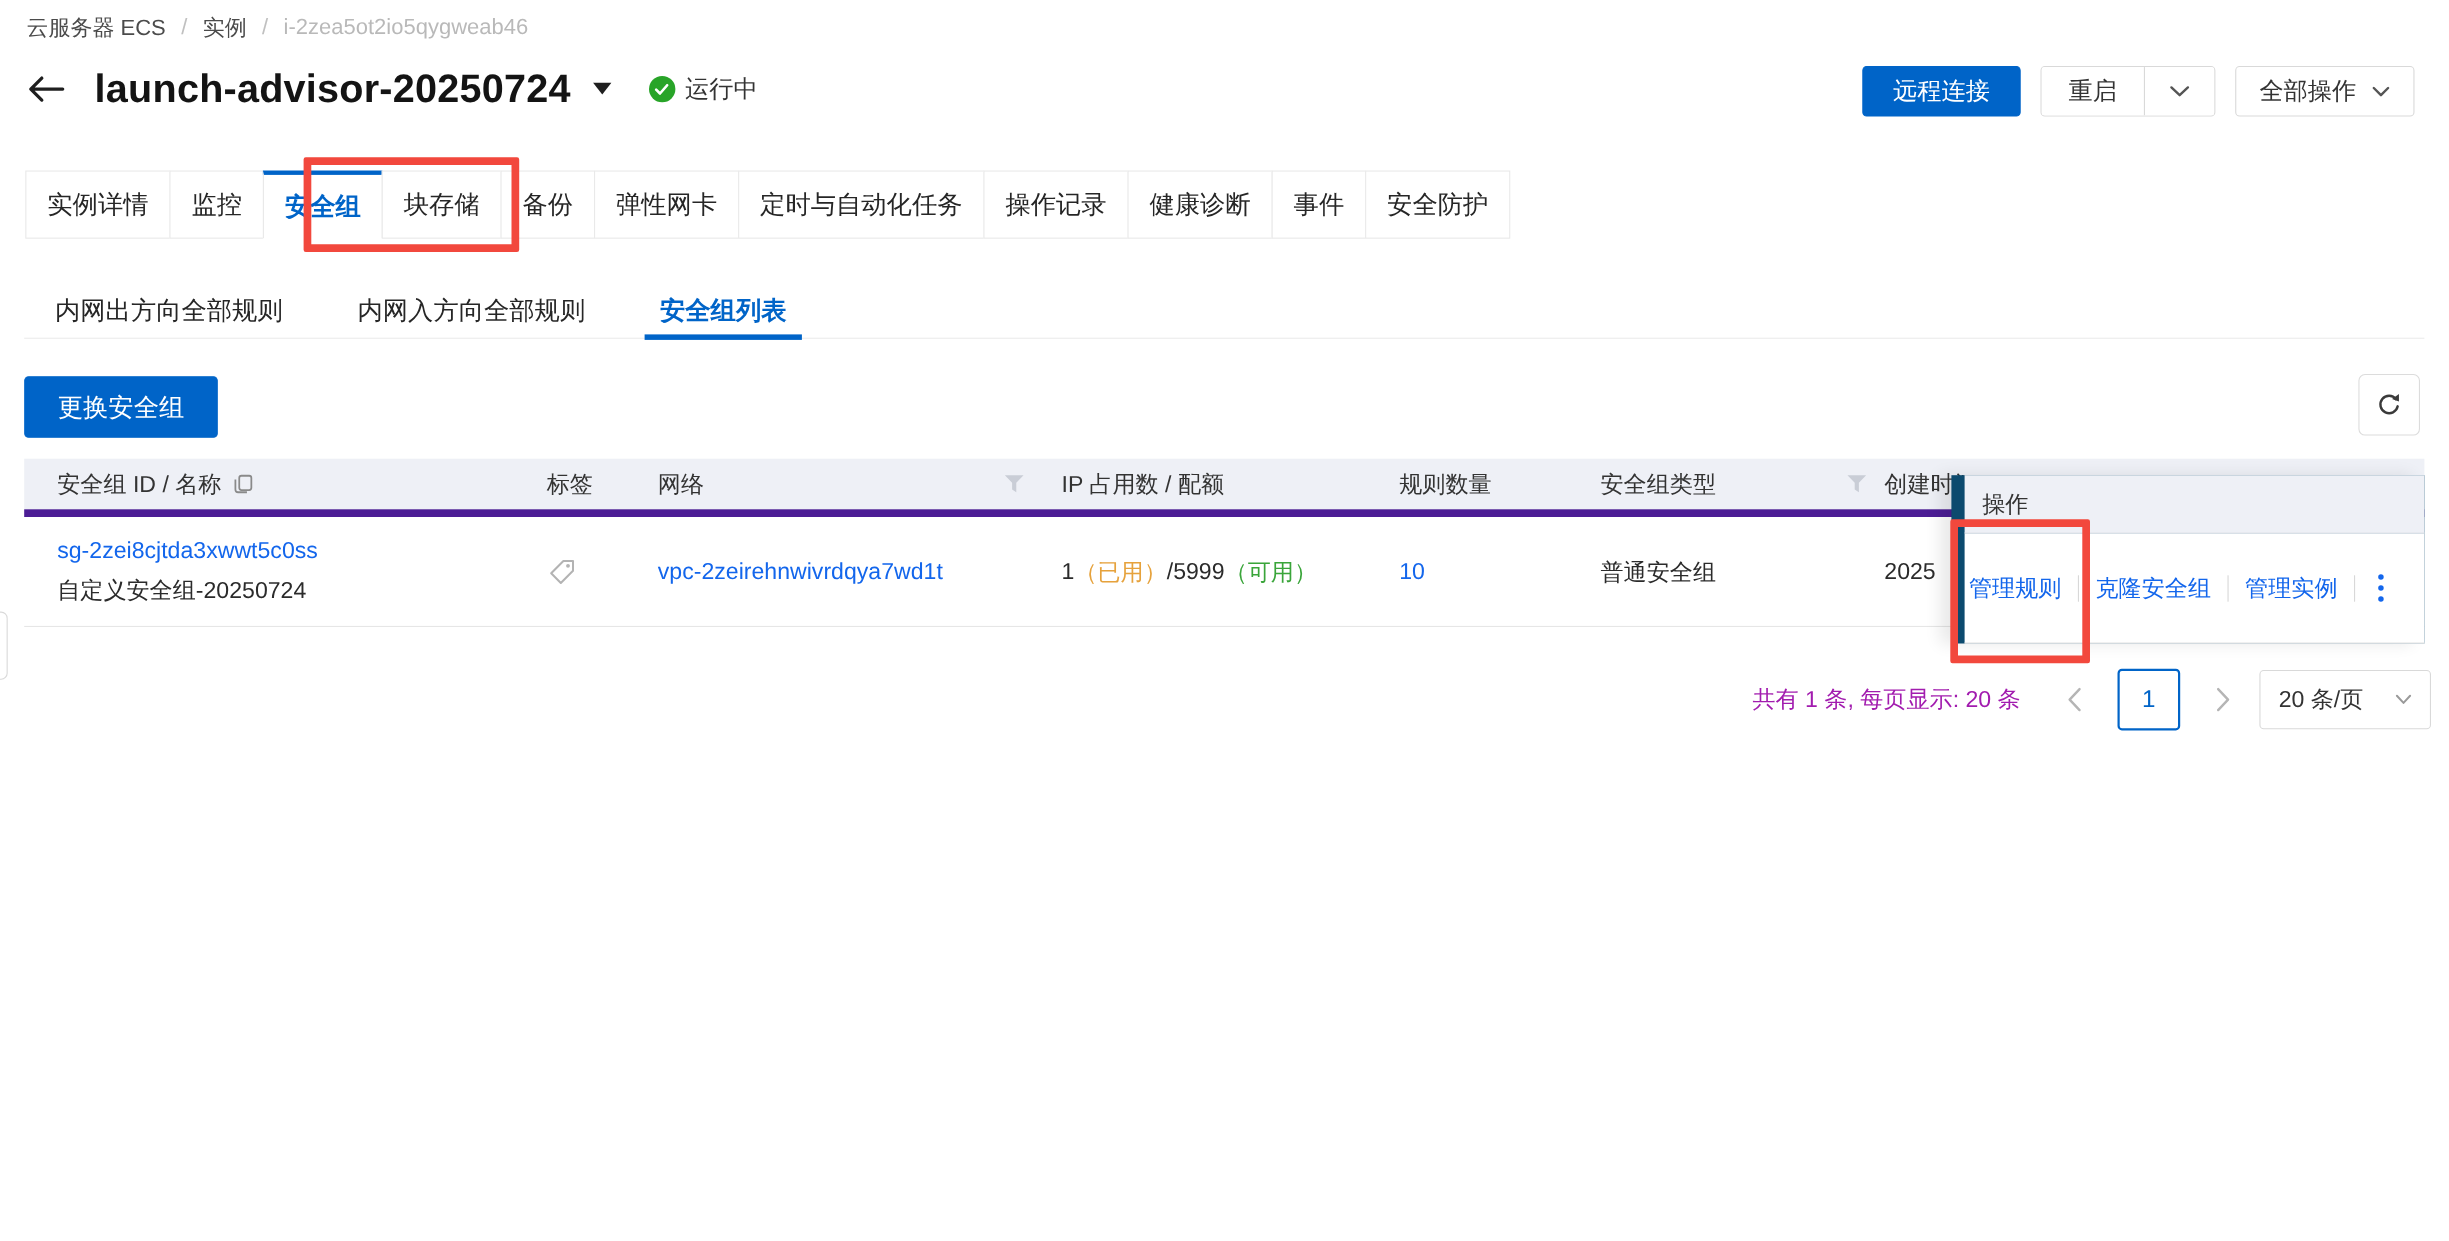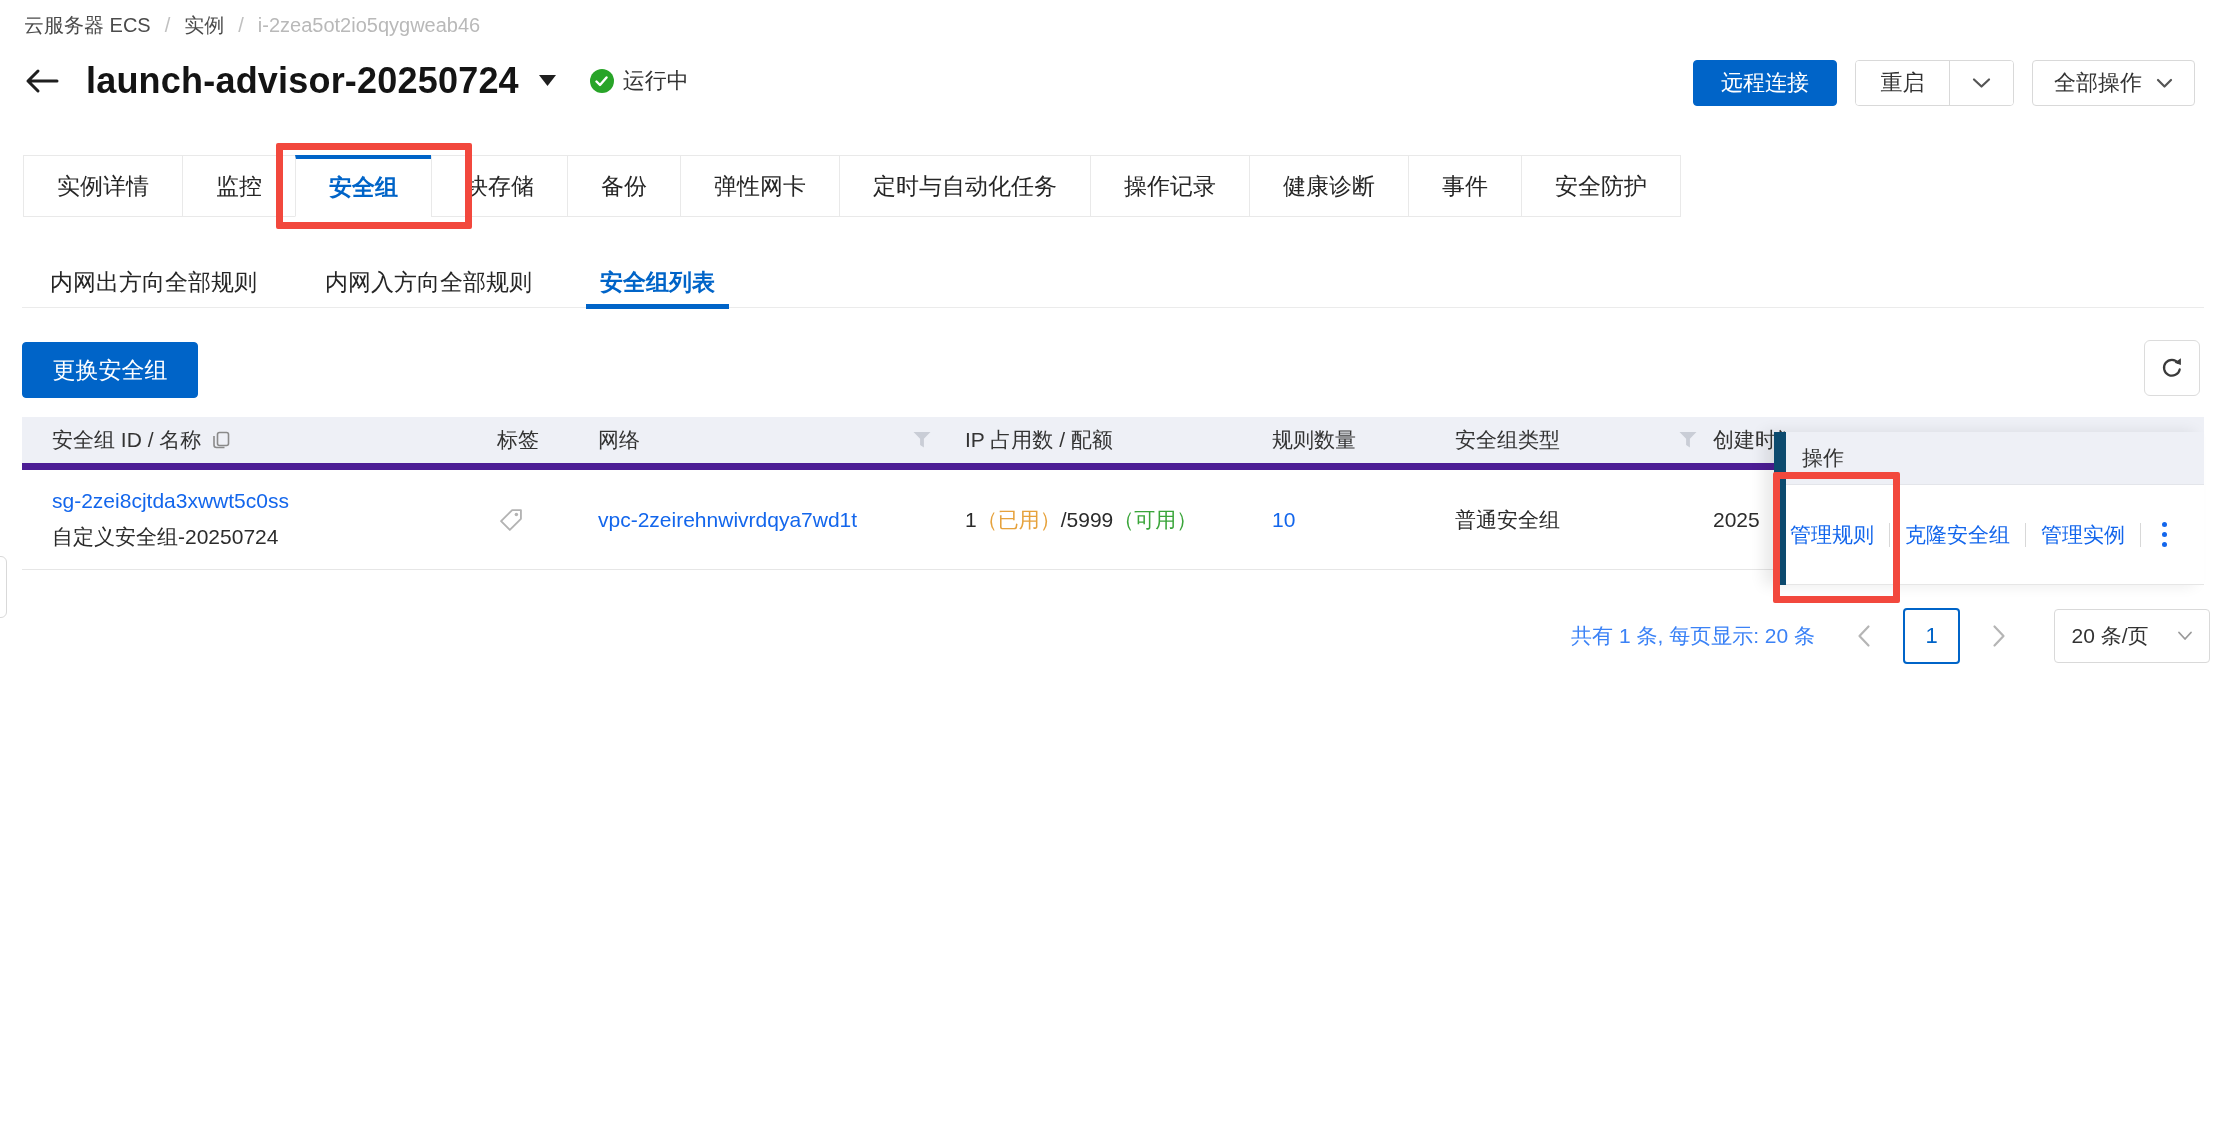--- a/index.html
+++ b/index.html
@@ -27,21 +27,21 @@
   .btn-primary { background:#0064C8; color:#fff; border:1px solid #0064C8; }
   .btn-remote { width:144px; }
   .btn-plain { background:#fff; color:#333; border:1px solid #d9d9d9; }
   .split-btn { display:flex; height:46px; border:1px solid #d9d9d9; border-radius:4px; overflow:hidden; }
   .split-main { width:93px; display:flex; align-items:center; justify-content:center; font-size:22px; color:#333; cursor:pointer; background:#fff; }
   .split-caret { width:64px; display:flex; align-items:center; justify-content:center; border-left:1px solid #d9d9d9; cursor:pointer; background:#fff; }
   .btn-all { width:163px; gap:14px; }
 
   
   .tabs { position:absolute; top:155px; left:23px; display:inline-flex; }
-  .tab { height:62px; padding:0 33px; display:flex; align-items:center; font-size:23px; color:#262626; background:#fff; border:1px solid #e9e9e9; margin-left:-1px; cursor:pointer; white-space:nowrap; }
+  .tab { height:62px; padding:0 19px; display:flex; align-items:center; font-size:23px; color:#262626; background:#fff; border:1px solid #e9e9e9; margin-left:-1px; cursor:pointer; white-space:nowrap; }
   .tab:first-child { margin-left:0; }
   .tab.active { color:#0064C8; font-weight:700; border-top:4px solid #0064C8; border-bottom-color:#fff; }
 
   
   .subtabs-wrap { position:absolute; top:258px; left:22px; right:22px; height:50px; border-bottom:1px solid #ebebeb; padding-left:14px; display:flex; align-items:center; }
   .subtab { position:relative; height:50px; display:flex; align-items:center; padding:0 14px; margin-right:40px; font-size:23px; color:#262626; cursor:pointer; white-space:nowrap; }
   .subtab.active { color:#0064C8; font-weight:700; }
   .subtab.active::after { content:""; position:absolute; left:0; right:0; bottom:-1px; height:5px; background:#0064C8; }
 
   
@@ -62,24 +62,24 @@
   
   .sticky-col { position:absolute; top:432px; left:1774px; width:430px; height:153px; background:#0c4a6e; box-shadow:-10px 0 14px rgba(0,0,0,0.09); }
   .sticky-header { position:absolute; top:0; left:12px; right:0; height:53px; background:#EEF0F6; border-bottom:1px solid #e3e5ea; display:flex; align-items:center; padding-left:16px; font-size:21px; font-weight:500; color:#333; }
   .sticky-row { position:absolute; top:53px; left:12px; right:0; height:100px; background:#fff; border-bottom:1px solid #e6e6e6; display:flex; align-items:center; padding-left:4px; font-size:21px; }
   .vdiv { width:1px; height:24px; background:#d8d8d8; margin:0 15px; }
   .dots { display:flex; flex-direction:column; align-items:center; cursor:pointer; padding:4px 6px; }
   .dots i { display:block; width:5px; height:5px; border-radius:50%; background:#1366EC; margin:2.5px 0; }
 
   
   .pagination { position:absolute; top:608px; right:16px; height:56px; display:flex; align-items:center; }
-  .pg-summary { font-size:21px; color:#3b82f6; margin-right:34px; }
+  .pg-summary { font-size:21px; color:#a21caf; margin-right:34px; }
   .pg-chev { display:flex; align-items:center; justify-content:center; width:30px; cursor:pointer; }
   .pg-page { width:57px; height:56px; border:2px solid #0064C8; border-radius:4px; color:#0064C8; font-size:22px; display:flex; align-items:center; justify-content:center; margin:0 24px; background:#fff; cursor:pointer; }
-  .pg-size { width:156px; height:54px; border:1px solid #d9d9d9; border-radius:4px; margin-left:40px; display:flex; align-items:center; justify-content:center; gap:28px; font-size:21px; color:#333; background:#fff; cursor:pointer; }
+  .pg-size { width:156px; height:54px; border:1px solid #d9d9d9; border-radius:4px; margin-left:18px; display:flex; align-items:center; justify-content:center; gap:28px; font-size:21px; color:#333; background:#fff; cursor:pointer; }
 
   
   .red-box { position:absolute; border:7px solid #F2483D; border-radius:2px; z-index:60; pointer-events:none; }
   .red-box-tab { left:276px; top:143px; width:196px; height:86px; }
   .red-box-ops { left:1773px; top:472px; width:127px; height:131px; }
 
   
   .drawer-handle { position:absolute; left:-13px; top:556px; width:20px; height:62px; background:#fff; border:1px solid #d9d9d9; border-radius:6px; }
 </style>
 </head>

